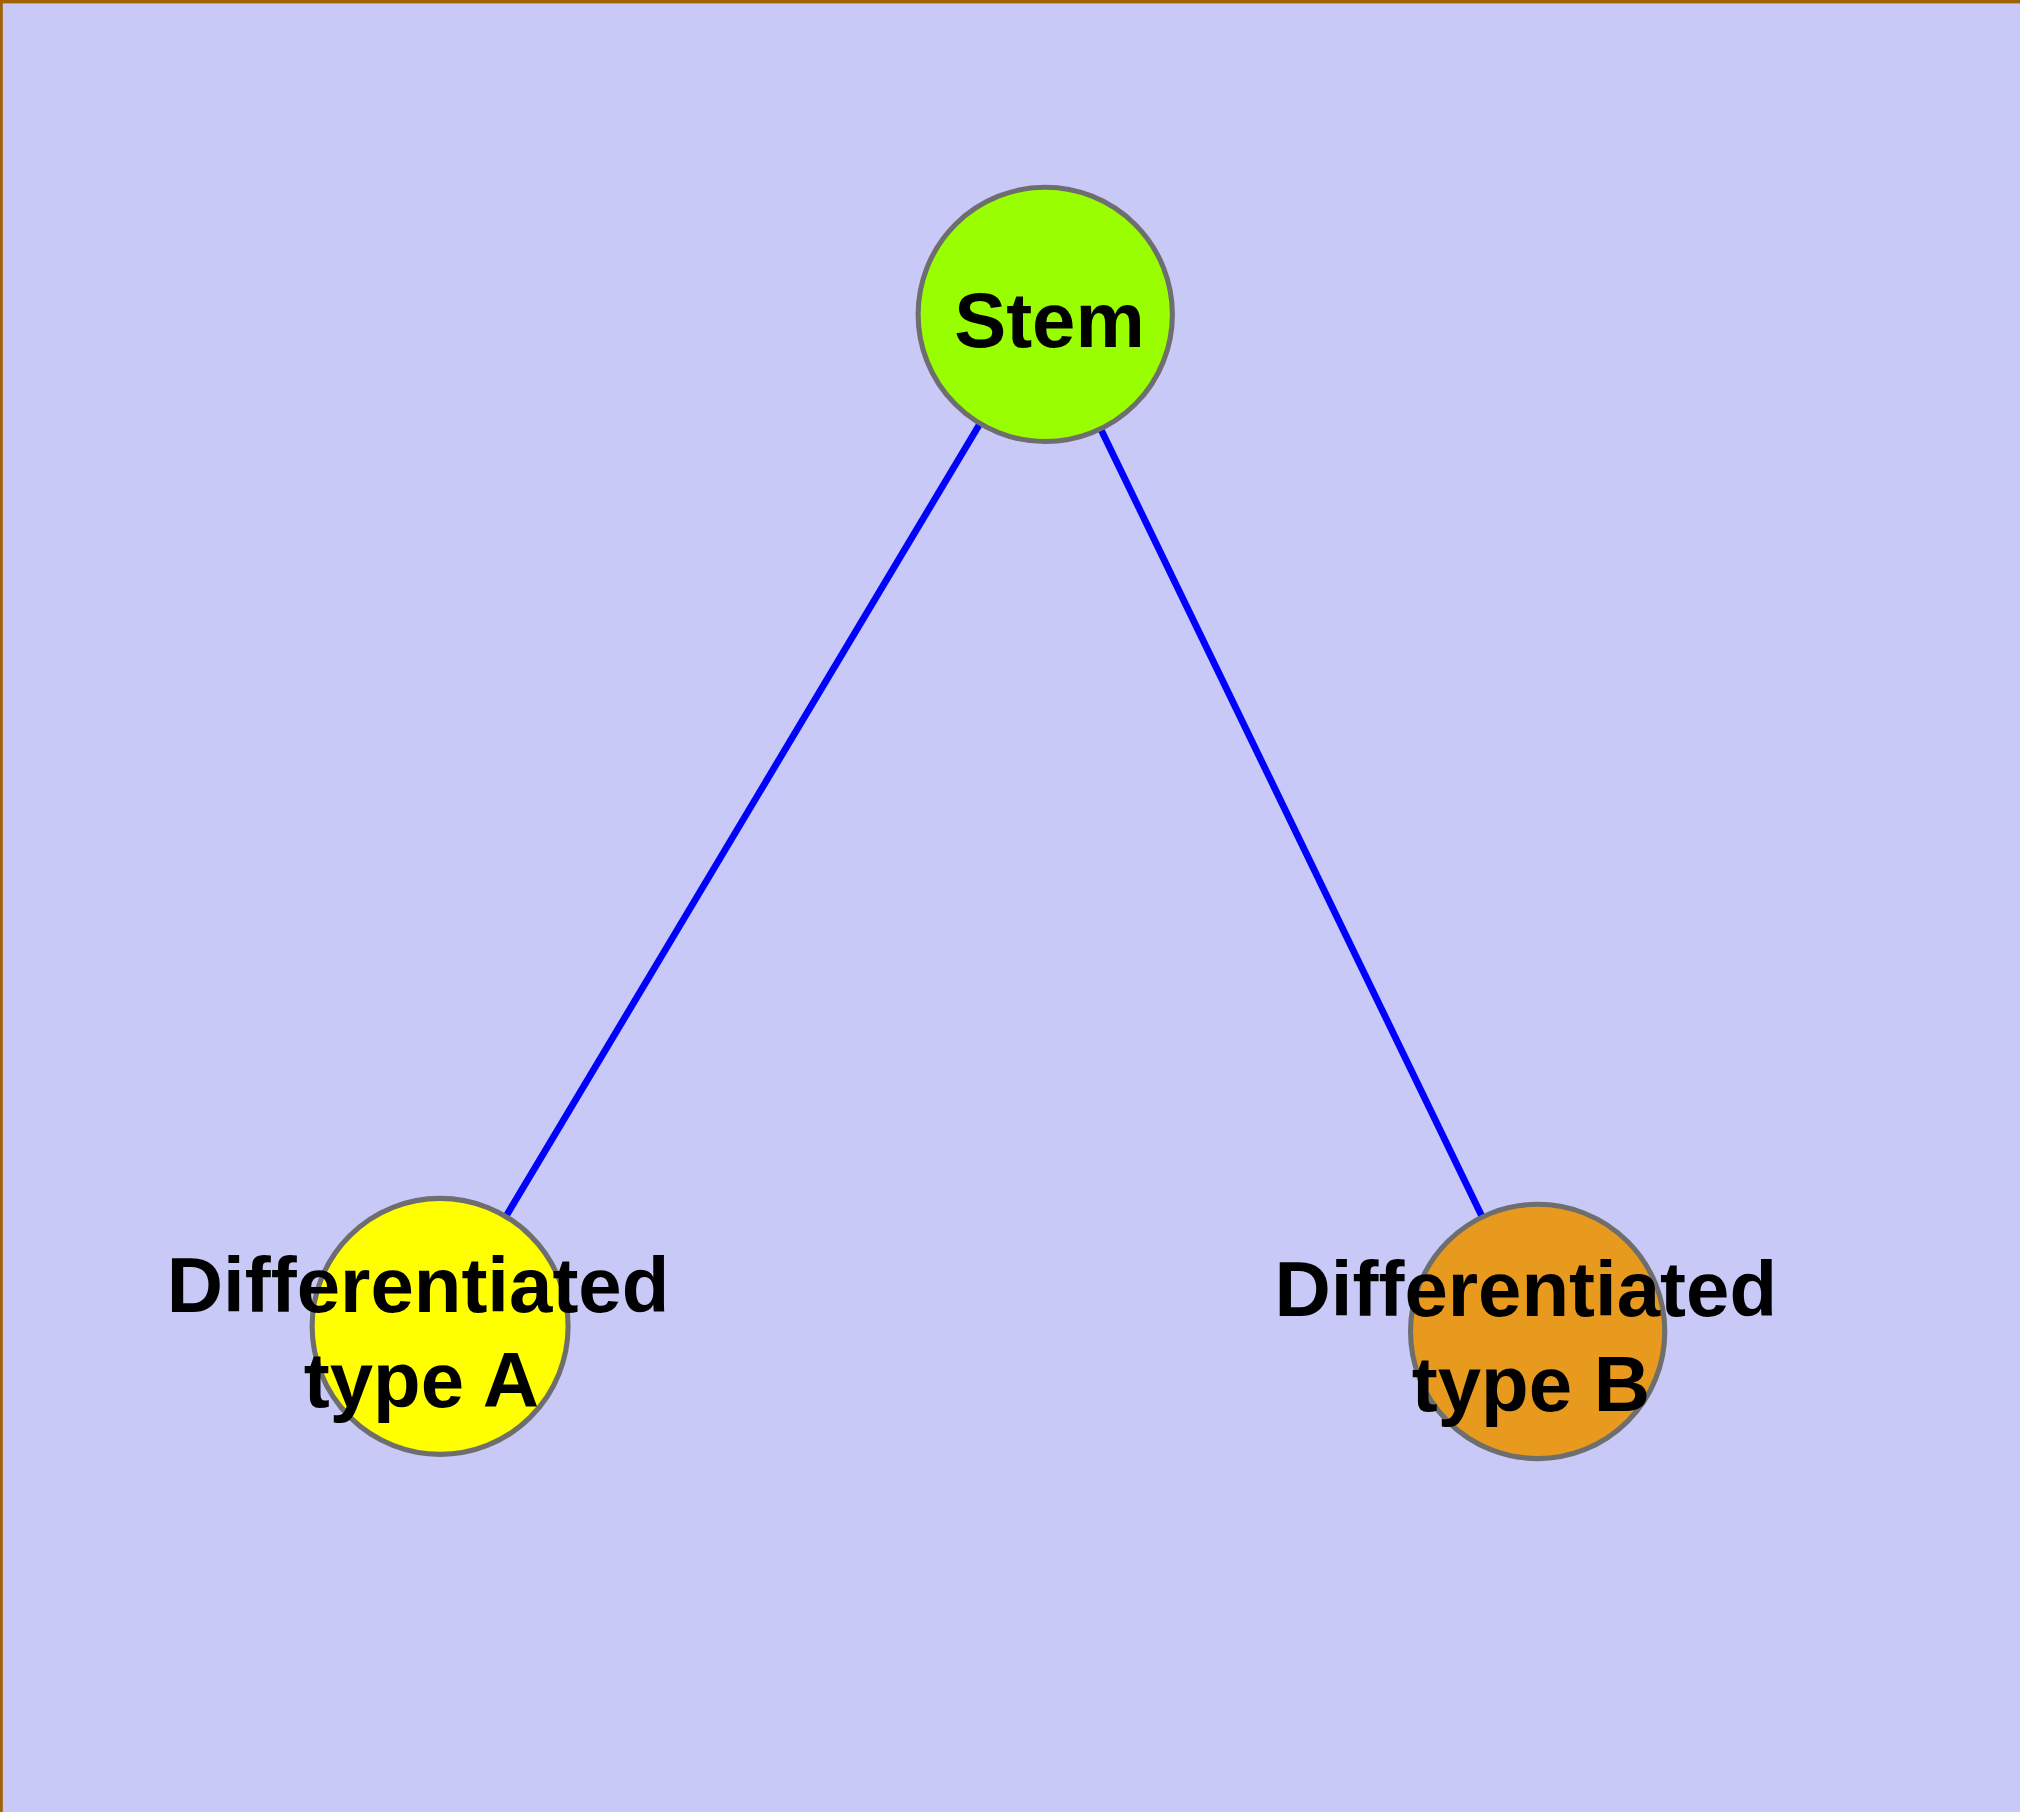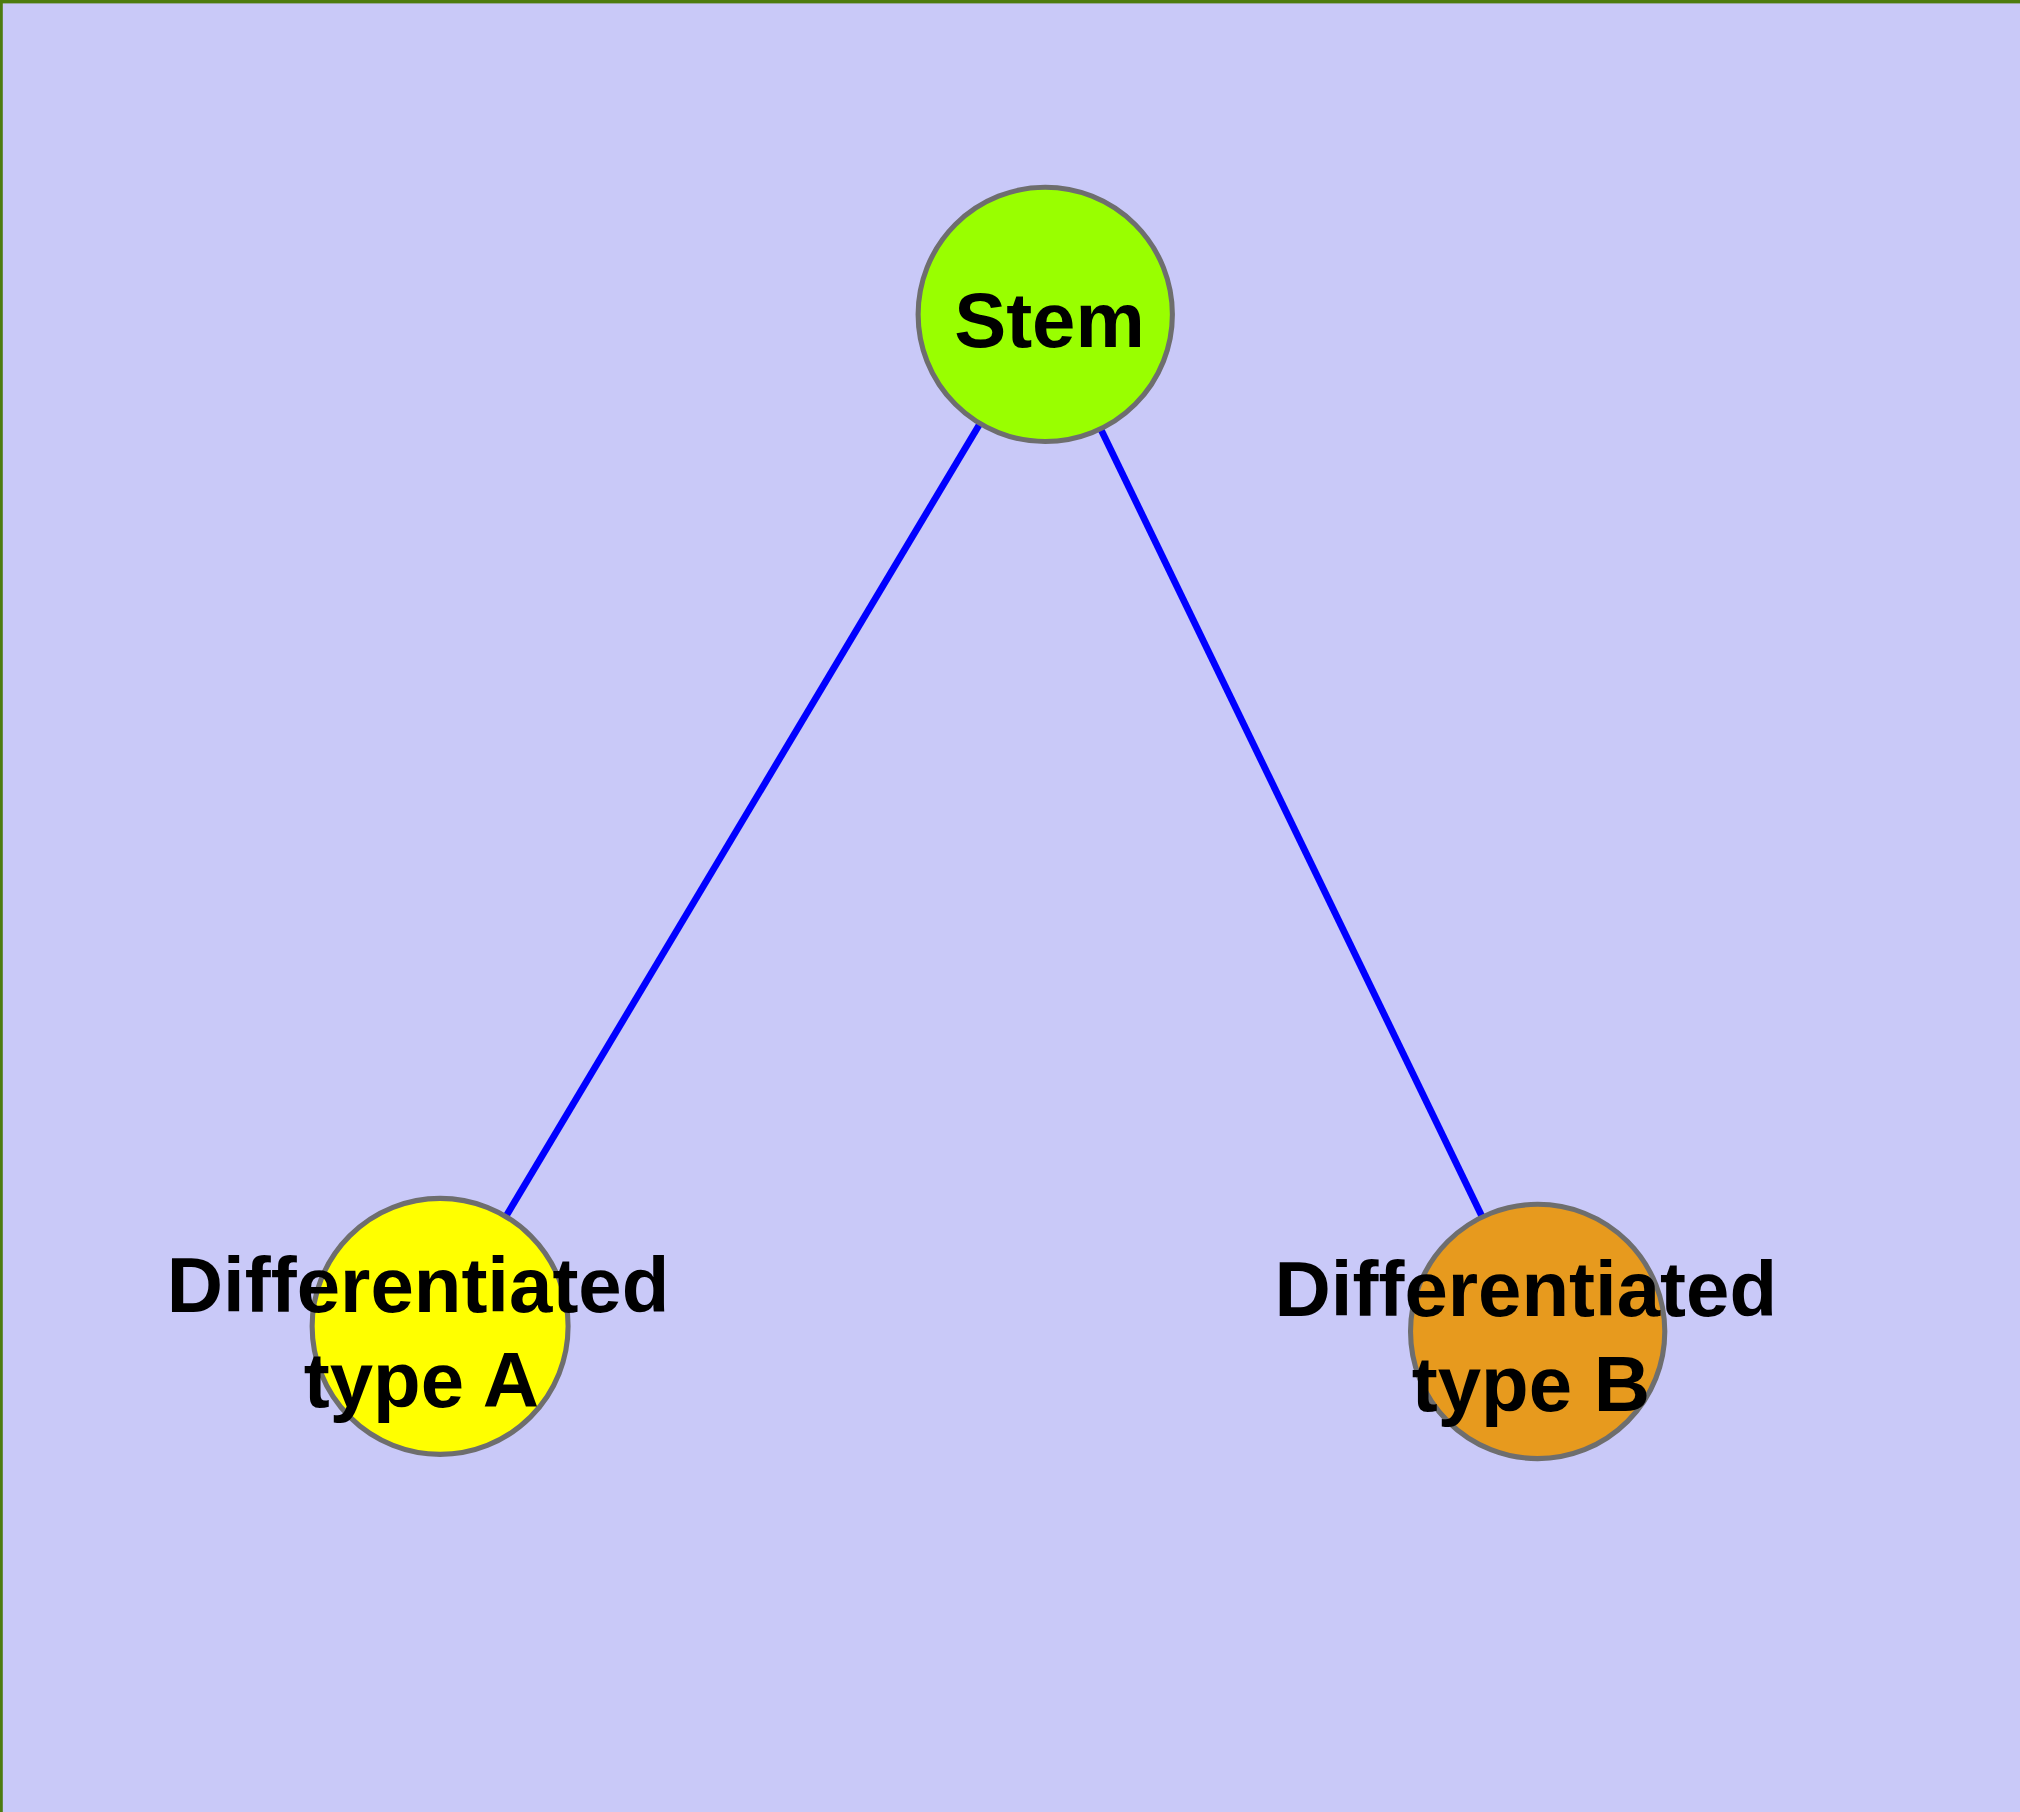--- a/index.html
+++ b/index.html
@@ -8,21 +8,21 @@
     background: #ffffff;
     width: 2021px;
     height: 1812px;
     overflow: hidden;
     font-family: "Liberation Sans", sans-serif;
   }
   .stage {
     position: relative;
     width: 2021px;
     height: 1812px;
-    background: #4d7c0f; 
+    background: #a16207; 
   }
   .stage svg {
     position: absolute;
     left: 0;
     top: 0;
     display: block;
   }
   .node-circle {
     stroke-width: 6px;
   }

